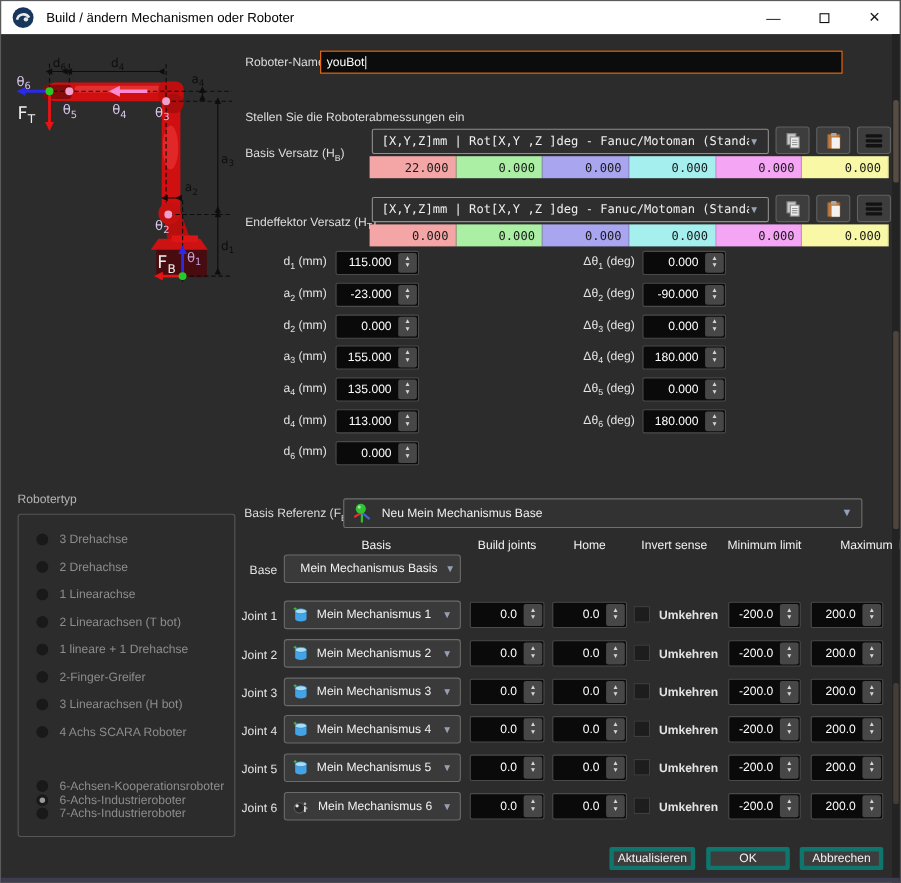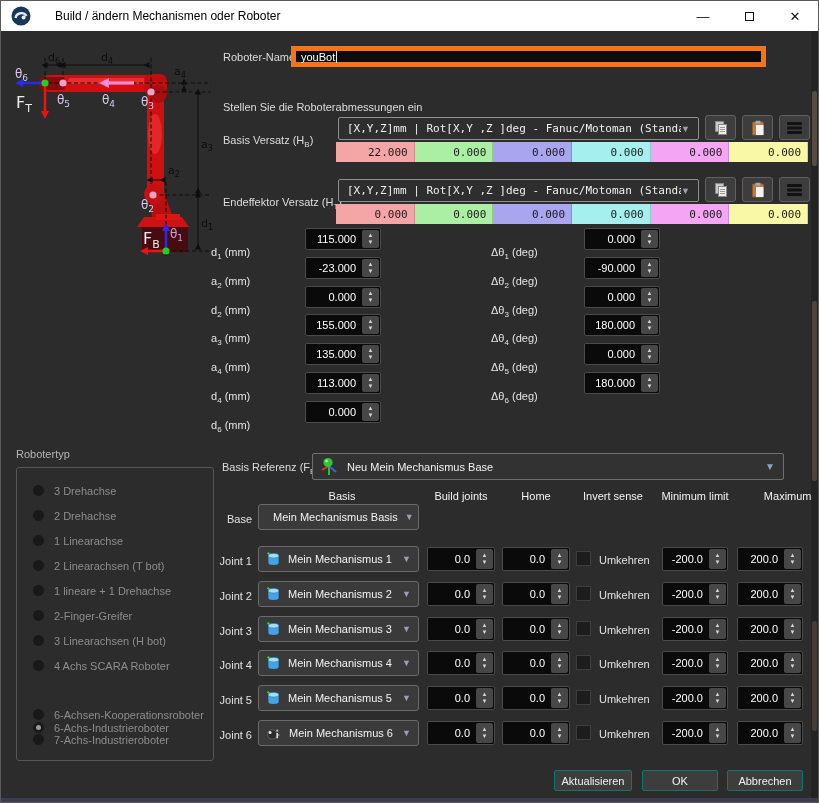--- a/index.html
+++ b/index.html
@@ -2,68 +2,68 @@
 <html><head>
 <meta charset="utf-8">
 <style>
   * { margin:0; padding:0; box-sizing:border-box; }
   html,body { background:#1a1a1a; }
   body { font-family:"Liberation Sans","DejaVu Sans",sans-serif; }
   .window { position:relative; width:819px; height:803px; background:#2c2c2c; border:1px solid #5a5a5a; overflow:hidden; }
   
   .titlebar { position:absolute; left:0; top:0; width:100%; height:30px; background:#ffffff; display:flex; align-items:center; }
   .titlebar .appicon { margin-left:10px; width:20px; height:20px; }
-  .titlebar .title { margin-left:24px; font-size:12px; color:#000; }
+  .titlebar .title { margin-left:11px; font-size:12px; color:#000; }
   .winbtns { position:absolute; right:0; top:0; height:30px; display:flex; }
   .winbtn { width:46px; height:30px; display:flex; align-items:center; justify-content:center; font-size:13px; color:#111; }
   .maxglyph { display:inline-block; width:9px; height:9px; border:1px solid #111; }
   
   .abs { position:absolute; }
   .lbl { color:#dcdcdc; font-size:11px; white-space:nowrap; }
   sub { font-size:8px; }
   .mono { font-family:"DejaVu Sans Mono","Liberation Mono",monospace; }
   
-  .nameinput { background:#0c0c0c; border:5px solid #f97316; color:#fff; font-size:11px; display:flex; align-items:center; padding:0 5px; }
+  .nameinput { background:#0c0c0c; border:1px solid #f97316; color:#fff; font-size:11px; display:flex; align-items:center; padding:0 5px; }
   .caret { display:inline-block; width:1px; height:12px; background:#e8e8e8; margin-left:1px; }
   
   .combo { background:#2e2e2e; border:1px solid #8f8f8f; border-radius:2px; display:flex; align-items:center; padding:0 8px; color:#efefef; }
   .combo .ctext { font-size:11px; white-space:nowrap; overflow:hidden; }
   .combo .arrow { margin-left:auto; color:#9aa2b2; font-size:9px; }
   
   .toolbtn { background:#3d3d3d; border:1px solid #606060; border-radius:3px; display:flex; align-items:center; justify-content:center; }
   
   .cellrow { display:flex; }
   .ocell { flex:1; display:flex; align-items:center; justify-content:flex-end; padding-right:6px; font-size:11px; color:#1a1a1a; border-right:1px solid rgba(0,0,0,.15); }
   .c0{background:#f4a6a6}.c1{background:#abefa4}.c2{background:#a9a5ef}.c3{background:#a5efef}.c4{background:#f4a5f4}.c5{background:#f8f8a6}
   
   .spin { position:absolute; height:22px; background:#0a0a0a; border:1px solid #4a4a4a; border-radius:2px; display:flex; }
   .spin .val { flex:1; color:#fff; font-size:11px; display:flex; align-items:center; justify-content:flex-end; padding-right:5px; }
   .spin .btns { width:17px; margin:1px; background:#474747; border-radius:2px; display:flex; flex-direction:column; align-items:center; justify-content:center; line-height:6px; }
   .spin .btns span { font-size:6px; color:#d6d6d6; height:7px; }
-  .dimlabel { position:absolute; width:86px; color:#e4e4e4; font-size:11px;margin-top:14px; }
+  .dimlabel { position:absolute; width:86px; text-align:right; color:#e4e4e4; font-size:11px; }
   
   .groupbox { position:absolute; border:1px solid #565656; border-radius:3px; }
   .radio-row { position:absolute; display:flex; align-items:center; gap:9px; }
   .radio { width:13px; height:13px; border-radius:50%; background:#191919; border:1px solid #2e2e2e; position:relative; }
   .radio.sel::after { content:""; position:absolute; left:3px; top:3px; width:5px; height:5px; border-radius:50%; background:#9a9a9a; }
   .radio-row .rlbl { color:#8d8d8d; font-size:11px; white-space:nowrap; }
   
   .bigcombo { background:#323232; border:1px solid #6f6f6f; border-radius:2px; display:flex; align-items:center; gap:8px; padding:0 8px; }
   .bigcombo .ctext { color:#f0f0f0; font-size:11px; }
   .bigcombo .arrow { margin-left:auto; color:#8fa0c0; font-size:10px; }
   
   .jcombo { position:absolute; height:26px; background:#3a3a3a; border:1px solid #6a6a6a; border-radius:3px; display:flex; align-items:center; gap:7px; padding:0 7px; }
   .jcombo .ctext { color:#f2f2f2; font-size:11px; white-space:nowrap; }
   .jcombo .arrow { margin-left:auto; color:#96a0b4; font-size:9px; }
   .rowlbl { position:absolute; width:42px; text-align:right; color:#e2e2e2; font-size:11px; }
   .hdr { position:absolute; transform:translateX(-50%); color:#f2f2f2; font-size:11px; white-space:nowrap; }
   .checkbox { position:absolute; width:15px; height:15px; background:#1d1d1d; border:1px solid #3e3e3e; }
-  .chklbl { position:absolute; color:#e2e2e2; font-size:11px; }
-  
-  .btn { position:absolute; height:21px; background:#3d3d3d; border:1px solid #0f766e; border-radius:2px; color:#f2f2f2; font-size:11px; display:flex; align-items:center; justify-content:center; }
+  .chklbl { position:absolute; color:#e2e2e2; font-size:11px;font-weight:bold; }
+  
+  .btn { position:absolute; height:21px; background:#3d3d3d; border:4px solid #0f766e; border-radius:2px; color:#f2f2f2; font-size:11px; display:flex; align-items:center; justify-content:center; }
   
   .rstrip { position:absolute; right:0; top:30px; width:7px; height:773px; background:#232323; }
   .rthumb { position:absolute; left:1px; width:5px; background:#564c42; border-radius:2px; }
   .bstrip { position:absolute; left:0; bottom:0; width:100%; height:4px; background:#3c3c55; }
 </style>
 </head>
 <body>
 
 <div class="window">
 

